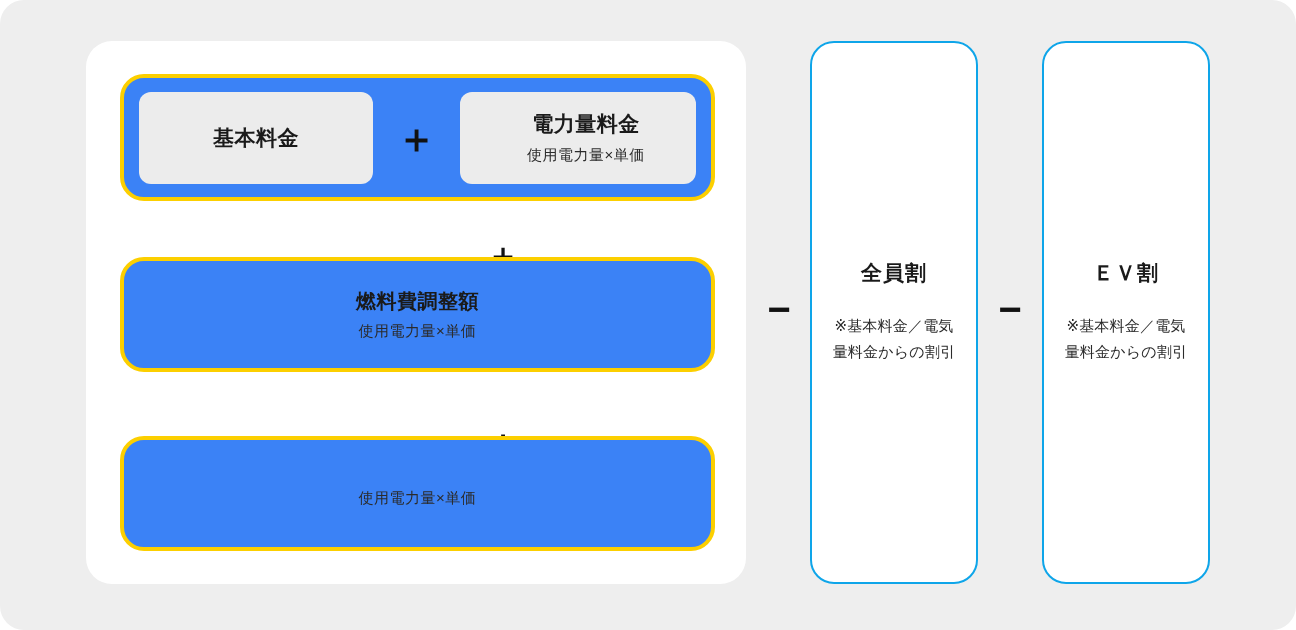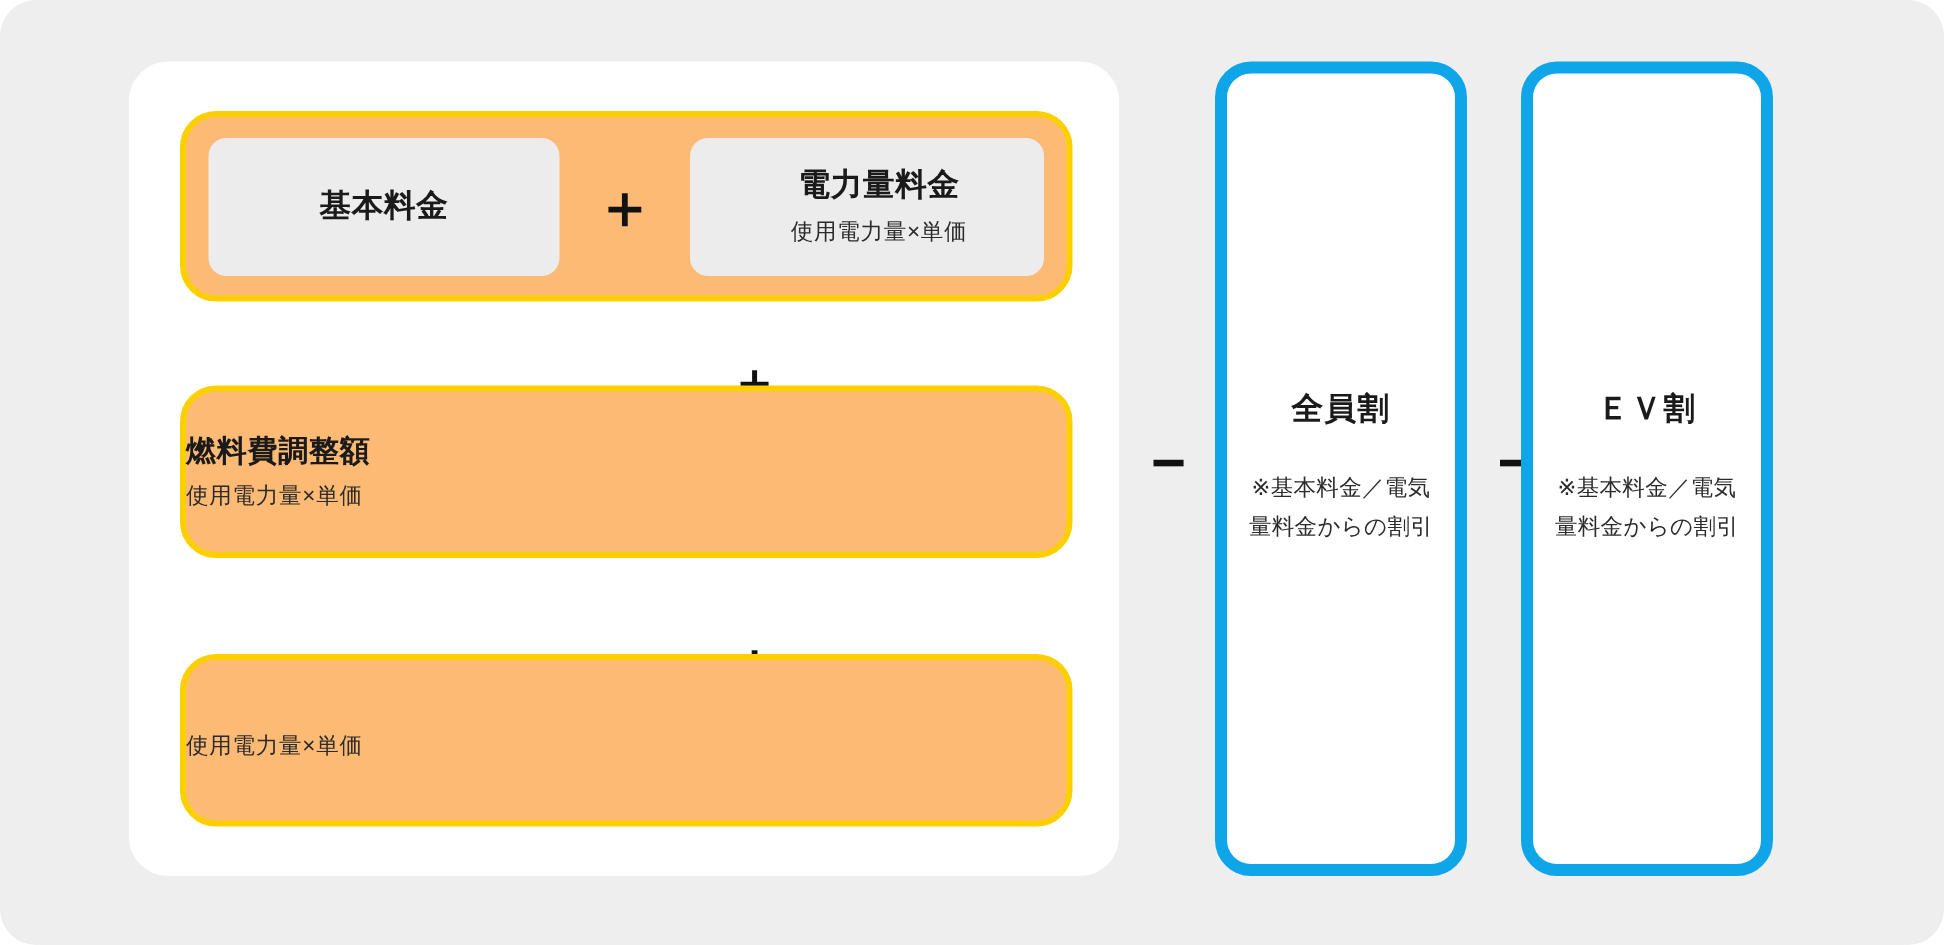--- a/index.html
+++ b/index.html
@@ -33,21 +33,21 @@
     background: #ffffff;
     border-radius: 26px;
     box-sizing: border-box;
   }
 
   
   .yellow-box {
     position: absolute;
     border: 4px solid #fccf00;
     border-radius: 24px;
-    background: #fdba74;
+    background: #3b82f6;
     box-sizing: border-box;
   }
 
   .box-charges {
     left: 34px;
     top: 33px;
     width: 595px;
     height: 127px;
     display: flex;
     align-items: center;
@@ -111,21 +111,21 @@
     letter-spacing: 0.5px;
     margin-top: 9px;
     line-height: 1.2;
   }
 
   .box-centered {
     width: 100%;
     height: 100%;
     display: flex;
     flex-direction: column;
-    align-items: flex-start;
+    align-items: center;
     justify-content: center;
   }
 
   
   .op {
     position: absolute;
     color: #111111;
     font-weight: bold;
     line-height: 1;
     display: flex;
@@ -169,31 +169,31 @@
     height: 48px;
     font-size: 40px;
   }
 
   
   .discount-box {
     position: absolute;
     top: 41px;
     width: 168px;
     height: 543px;
-    border: 8px solid #0ea5e9;
+    border: 2px solid #0ea5e9;
     border-radius: 24px;
     background: #ffffff;
     box-sizing: border-box;
     display: flex;
     flex-direction: column;
     align-items: center;
     justify-content: center;
   }
   .discount-1 { left: 810px; }
-  .discount-2 { left: 1014px; }
+  .discount-2 { left: 1042px; }
 
   .discount-title {
     font-size: 21px;
     font-weight: bold;
     color: #1a1a1a;
     letter-spacing: 1px;
     line-height: 1.2;
   }
   .discount-note {
     font-size: 15px;

